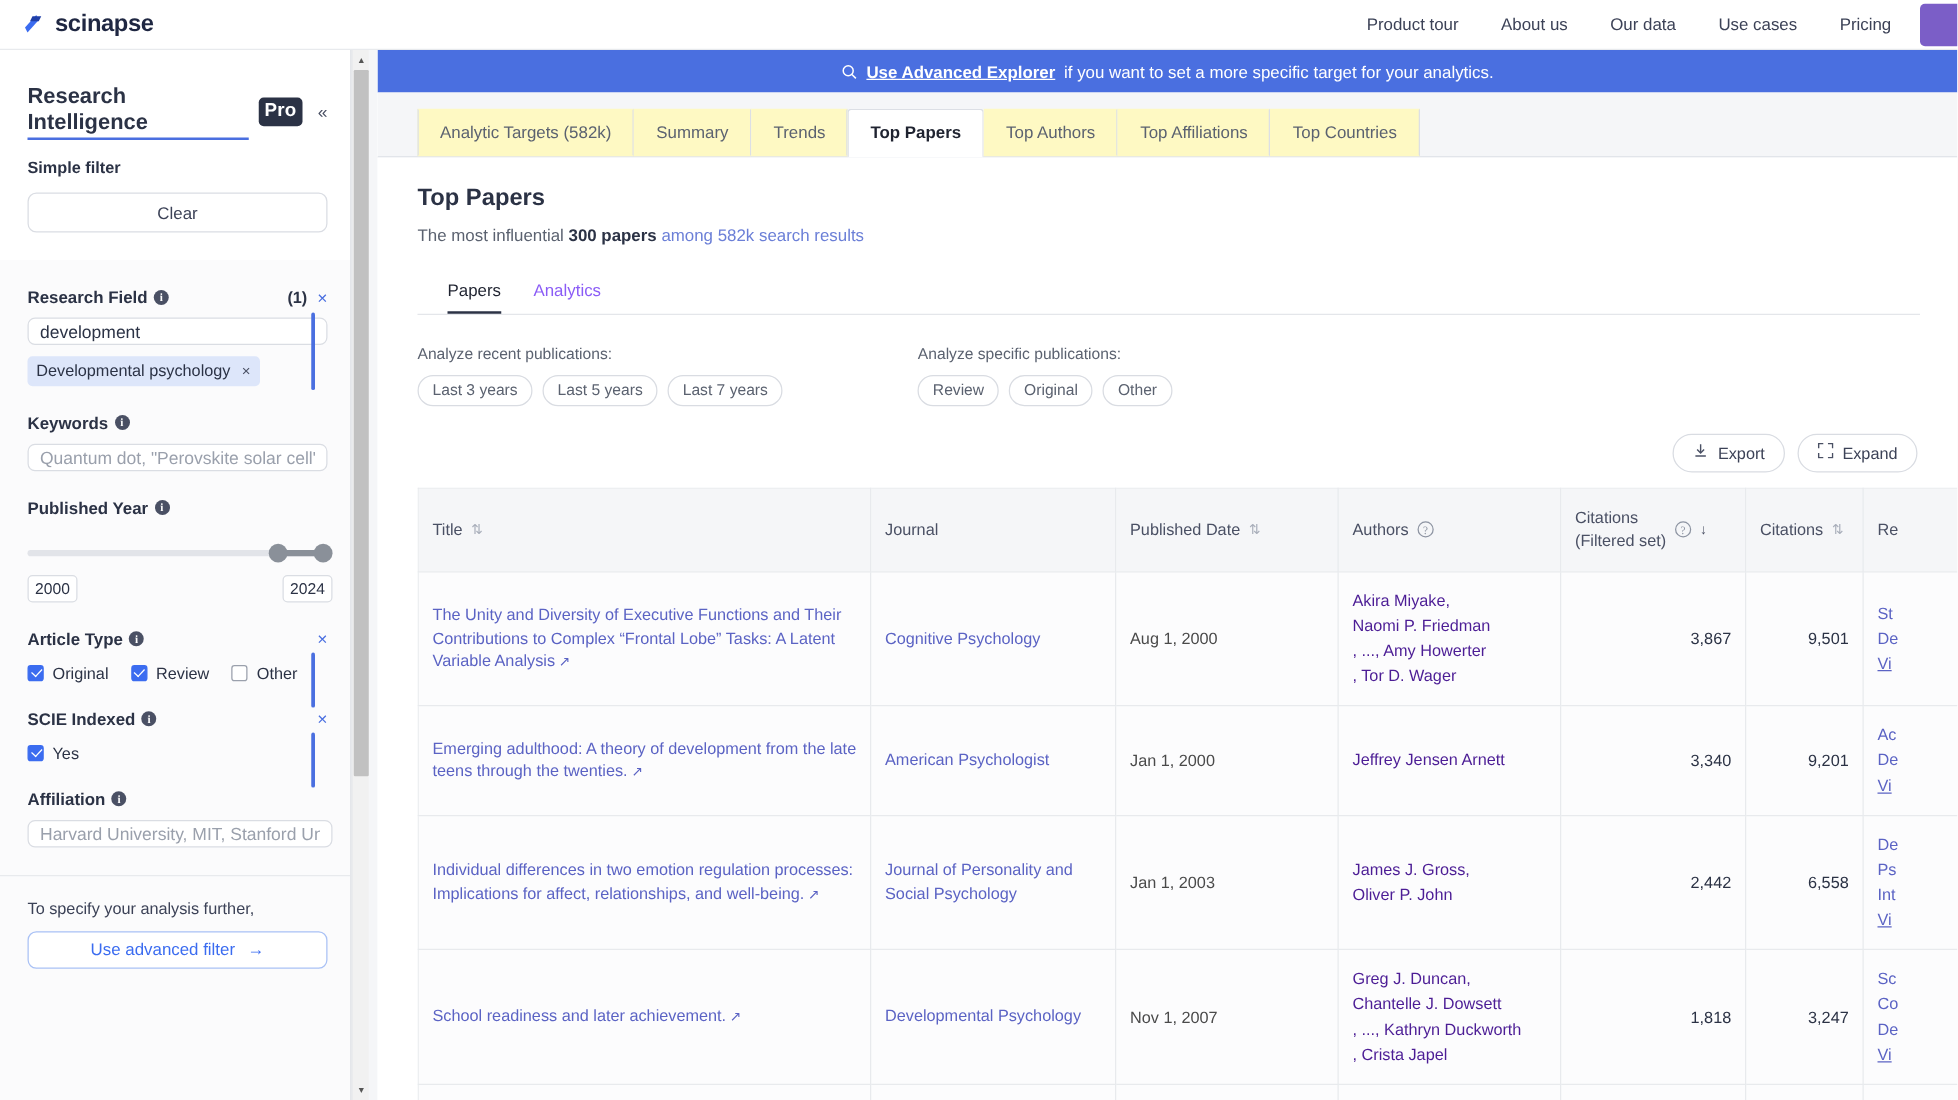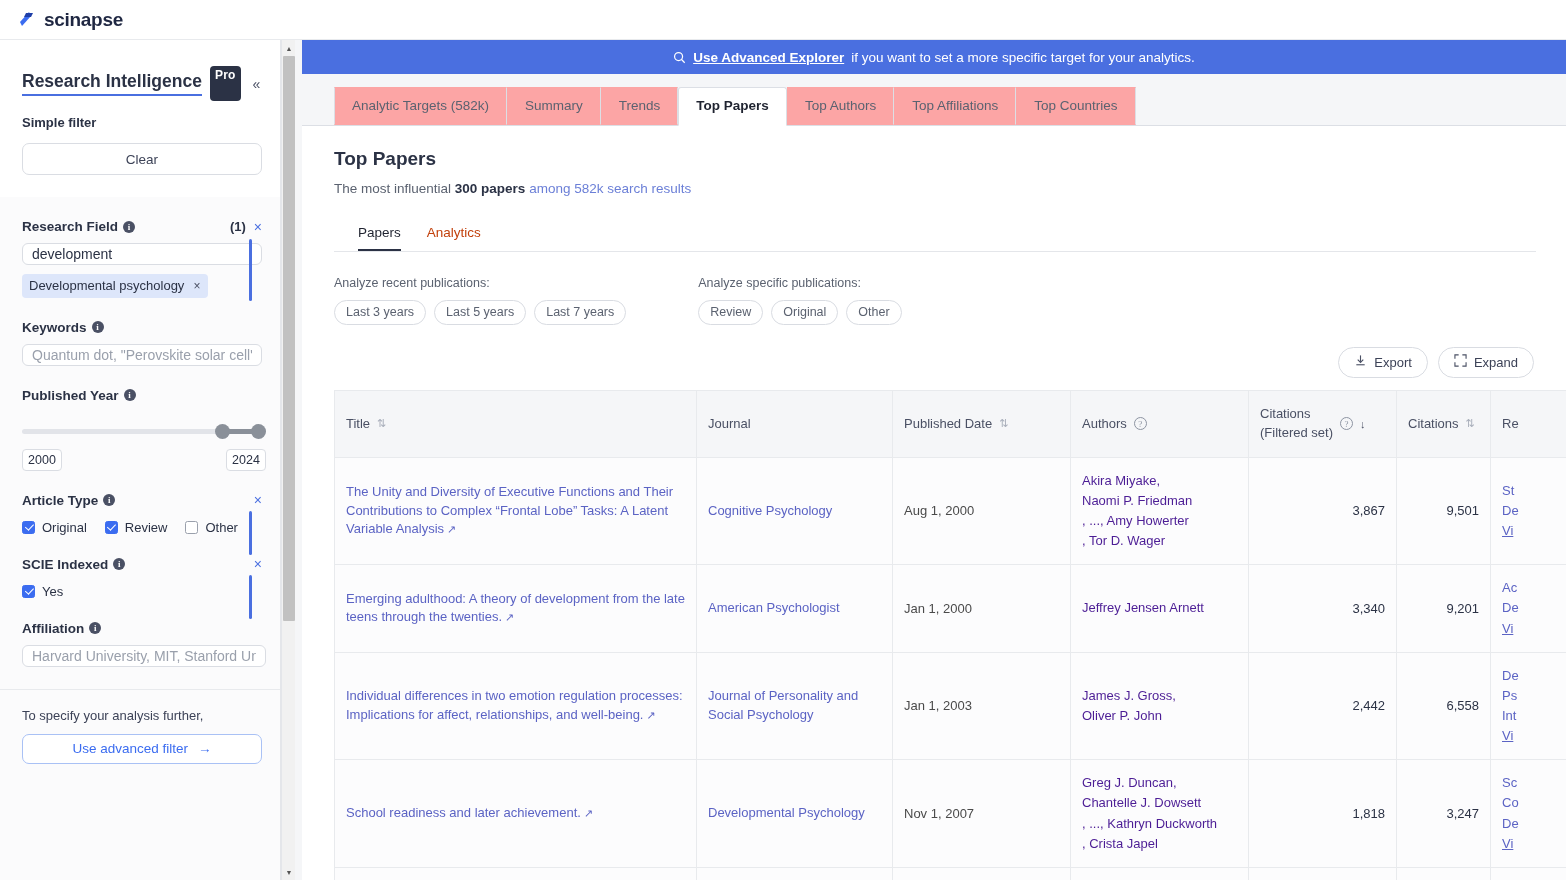--- a/index.html
+++ b/index.html
@@ -48,22 +48,22 @@
     border-right: 1px solid #e4e6ea;
     overflow: hidden; position: relative;
   }
   .sb-top { background: #fff; padding: 26px 18px 22px 22px; }
   .sb-title-row { display: flex; align-items: center; gap: 8px; }
   .sb-title {
     font-size: 17.5px; font-weight: 700; color: #2b3245;
     border-bottom: 2px solid #4a6fe0; padding-bottom: 2px;
   }
   .pro-badge {
-    background: #2b3245; color: #fff; font-size: 12px; font-weight: 700;
-    border-radius: 4px; padding: 2px 5px 19px; letter-spacing: 0.2px;
+    background: #2b3245; color: #fff; font-size: 15px; font-weight: 700;
+    border-radius: 4px; padding: 2px 5px 4px; letter-spacing: 0.2px;
   }
   .collapse-ic { color: #4a5064; font-size: 14px; cursor: pointer; margin-left: 4px; }
   .sb-sub { font-size: 13px; font-weight: 700; color: #2b3245; margin-top: 14px; }
   .clear-btn {
     margin-top: 13px; width: 240px; height: 32px; border: 1px solid #dadde3;
     border-radius: 7px; background: #fff; font-size: 13.5px; color: #3c4257;
     display: flex; align-items: center; justify-content: center; cursor: pointer;
   }
 
   .sb-body { padding: 0 18px 0 22px; background: #fbfbfc; }
@@ -170,46 +170,46 @@
   }
   .banner-link { font-weight: 700; text-decoration: underline; cursor: pointer; }
   .banner-search-ic { display: inline-flex; }
 
   .tabs {
     display: flex; background: #f5f6f8; border-bottom: 1px solid #dcdfe5;
     padding-left: 32px; padding-top: 13px;
   }
   .tab {
     font-size: 13.5px; color: #5b6270; padding: 10px 17px 11px;
-    background: #fca5a5; border: 1px solid transparent;
+    background: #fef9c3; border: 1px solid transparent;
     border-right: 1px solid #dcdfe5; cursor: pointer; white-space: nowrap;
   }
   .tab:first-child { border-left: 1px solid #dcdfe5; }
   .tab.active {
     background: #fff; color: #1f2330; font-weight: 700;
     border-top: 1px solid #dcdfe5; border-left: 1px solid #dcdfe5;
     border-right: 1px solid #dcdfe5; border-bottom: 1px solid #fff;
     margin-bottom: -1px; border-radius: 3px 3px 0 0;
   }
 
   .content { padding: 22px 0 0 32px; background: #fff; }
   .h-title { font-size: 19px; font-weight: 700; color: #2b3245; }
   .h-sub { font-size: 13.5px; color: #5b6270; margin-top: 11px; }
   .h-sub b { color: #2b3245; font-weight: 700; }
   .h-sub .lnk { color: #6b7fd7; cursor: pointer; }
 
   .subtabs { display: flex; gap: 26px; margin-top: 29px; border-bottom: 1px solid #e4e6ea; width: 1202px; }
   .subtab {
-    font-size: 13.5px; color: #c2410c; padding-bottom: 9px; cursor: pointer;
+    font-size: 13.5px; color: #8b5cf6; padding-bottom: 9px; cursor: pointer;
   }
   .subtab.active { color: #1f2330; border-bottom: 2px solid #2b3245; margin-left: 24px; }
 
   .analyze-row { display: flex; gap: 0; margin-top: 24px; }
   .analyze-group { }
-  .analyze-group.second { margin-left: 72px; }
+  .analyze-group.second { margin-left: 108px; }
   .analyze-lbl { font-size: 12.5px; color: #5b6270; }
   .pill-row { display: flex; gap: 8px; margin-top: 10px; }
   .pill {
     border: 1px solid #d9dce2; border-radius: 13px; padding: 4px 11px 5px;
     font-size: 12.5px; color: #5b6270; background: #fff; cursor: pointer;
     white-space: nowrap;
   }
 
   .actions { display: flex; justify-content: flex-end; gap: 10px; margin-top: 22px; padding-right: 32px; }
   .act-btn {
@@ -268,20 +268,28 @@
 
 <div class="topnav">
   <div class="brand">
     <span class="brand-mark">
       <svg width="19" height="19" viewBox="0 0 19 19">
         <path d="M2 12 L11 2 L13 6 L4 16 Z" fill="#3b6cf0"></path>
         <path d="M8 3 L15 3 L13 7 L6 7 Z" fill="#1f3fa8"></path>
       </svg>
     </span>
     <span class="brand-text">scinapse</span>
+  </div>
+  <div class="topnav-right">
+    <span class="nav-link">Product tour</span>
+    <span class="nav-link">About us</span>
+    <span class="nav-link">Our data</span>
+    <span class="nav-link">Use cases</span>
+    <span class="nav-link">Pricing</span>
+    <span class="nav-cta"></span>
   </div>
 </div>
 
 <div class="page">
 
   <div class="sidebar-wrap">
     <div class="sidebar">
 
       <div class="sb-top">
         <div class="sb-title-row">

